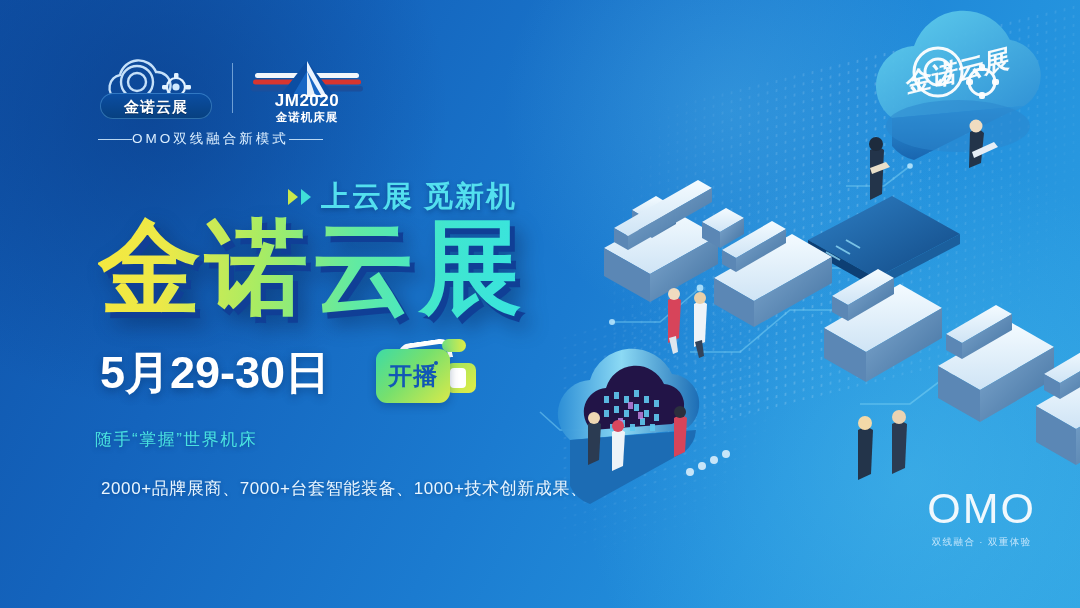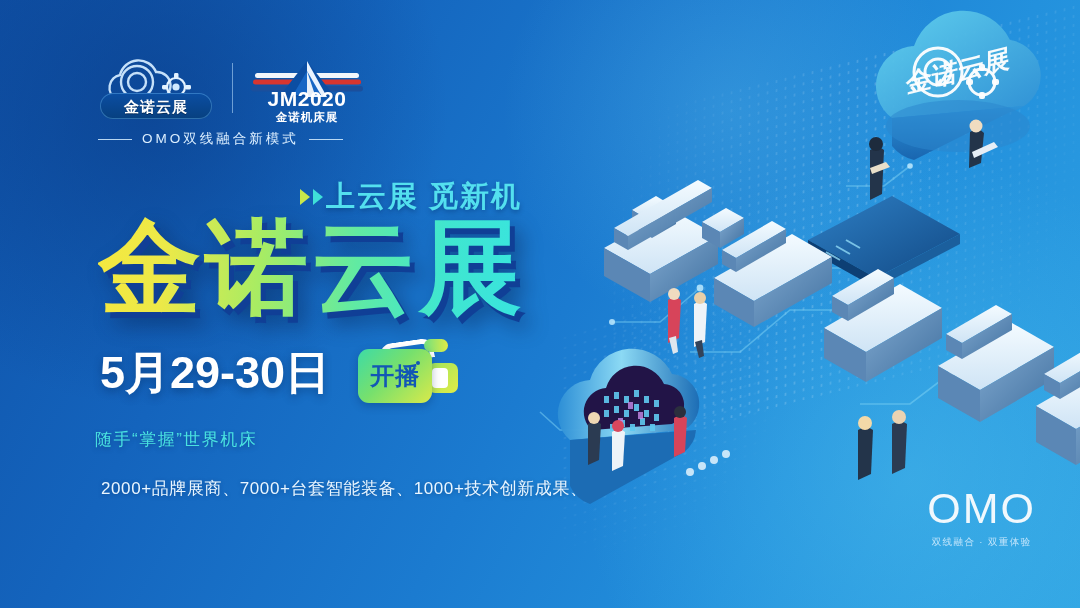--- a/index.html
+++ b/index.html
@@ -47,55 +47,55 @@
     box-shadow:0 0 0 1px rgba(120,200,255,.35) inset;
   }
   .logo-badge span{
     color:#fff;font-size:15px;font-weight:bold;letter-spacing:1px;line-height:1;
     text-shadow:0 1px 0 rgba(0,0,0,.35);
   }
   .divider-v{width:1px;height:50px;background:rgba(190,225,255,.55);margin:0 16px 0 14px;}
   .logo-jm{position:relative;width:116px;height:70px;}
   .jm-text{
     position:absolute;left:0;bottom:14px;width:100%;text-align:center;color:#fff;
-    font-size:21px;font-weight:bold;letter-spacing:.5px;line-height:1;
+    font-size:17px;font-weight:bold;letter-spacing:.5px;line-height:1;
   }
   .jm-sub{
     position:absolute;left:0;bottom:0;width:100%;text-align:center;color:#fff;
     font-size:11.5px;font-weight:bold;letter-spacing:1px;line-height:1;
   }
   .tagline{
-    display:flex;align-items:center;gap:10px;margin-top:6px;margin-left:2px;
+    display:flex;align-items:center;margin-top:6px;margin-left:2px;
     color:#dcefff;font-size:13.5px;letter-spacing:3px;white-space:nowrap;
   }
   .tag-dash{width:34px;height:1px;background:rgba(215,238,255,.85);flex:none;}
 
   
   .subhead{
-    position:absolute;left:300px;top:182px;display:flex;align-items:center;gap:3px;
+    position:absolute;left:288px;top:182px;display:flex;align-items:center;gap:10px;
   }
   .arrows{display:flex;gap:3px;}
   .tri{width:0;height:0;border-top:8px solid transparent;border-bottom:8px solid transparent;}
   .tri-a{border-left:10px solid #c9e84b;}
   .tri-b{border-left:10px solid #3fe0d8;}
   .subhead-text{
     color:#53e0ef;font-size:29px;font-weight:bold;letter-spacing:2px;line-height:1;
     text-shadow:0 2px 5px rgba(4,40,92,.45);
   }
 
   .bigtitle{
     position:absolute;left:98px;top:214px;
     font-size:103px;font-weight:bold;letter-spacing:4px;line-height:1.05;
     background:linear-gradient(95deg,#f5e83f 0%,#ece948 16%,#a8ec63 38%,#61eaa2 60%,#40e6cf 80%,#38e4e0 100%);
     -webkit-background-clip:text;background-clip:text;
     color:transparent;-webkit-text-fill-color:transparent;
     filter:drop-shadow(5px 6px 0px #103f96) drop-shadow(7px 8px 10px rgba(4,30,76,.40));
   }
 
-  .daterow{position:absolute;left:100px;top:341px;display:flex;align-items:center;}
+  .daterow{position:absolute;left:100px;top:341px;display:flex;align-items:center;gap:18px;}
   .datetext{
     color:#ffffff;font-size:45px;font-weight:bold;letter-spacing:0px;line-height:1;
     text-shadow:0 3px 8px rgba(4,40,92,.45);
   }
   .cam{position:relative;width:104px;height:62px;margin-left:28px;}
   .cam-body{
     position:absolute;left:0;top:8px;width:74px;height:54px;border-radius:11px;
     background:linear-gradient(135deg,#3ddba6 0%,#77e06d 45%,#d9ea4a 100%);
     display:flex;align-items:center;justify-content:center;
     box-shadow:0 3px 8px rgba(4,40,92,.30);

